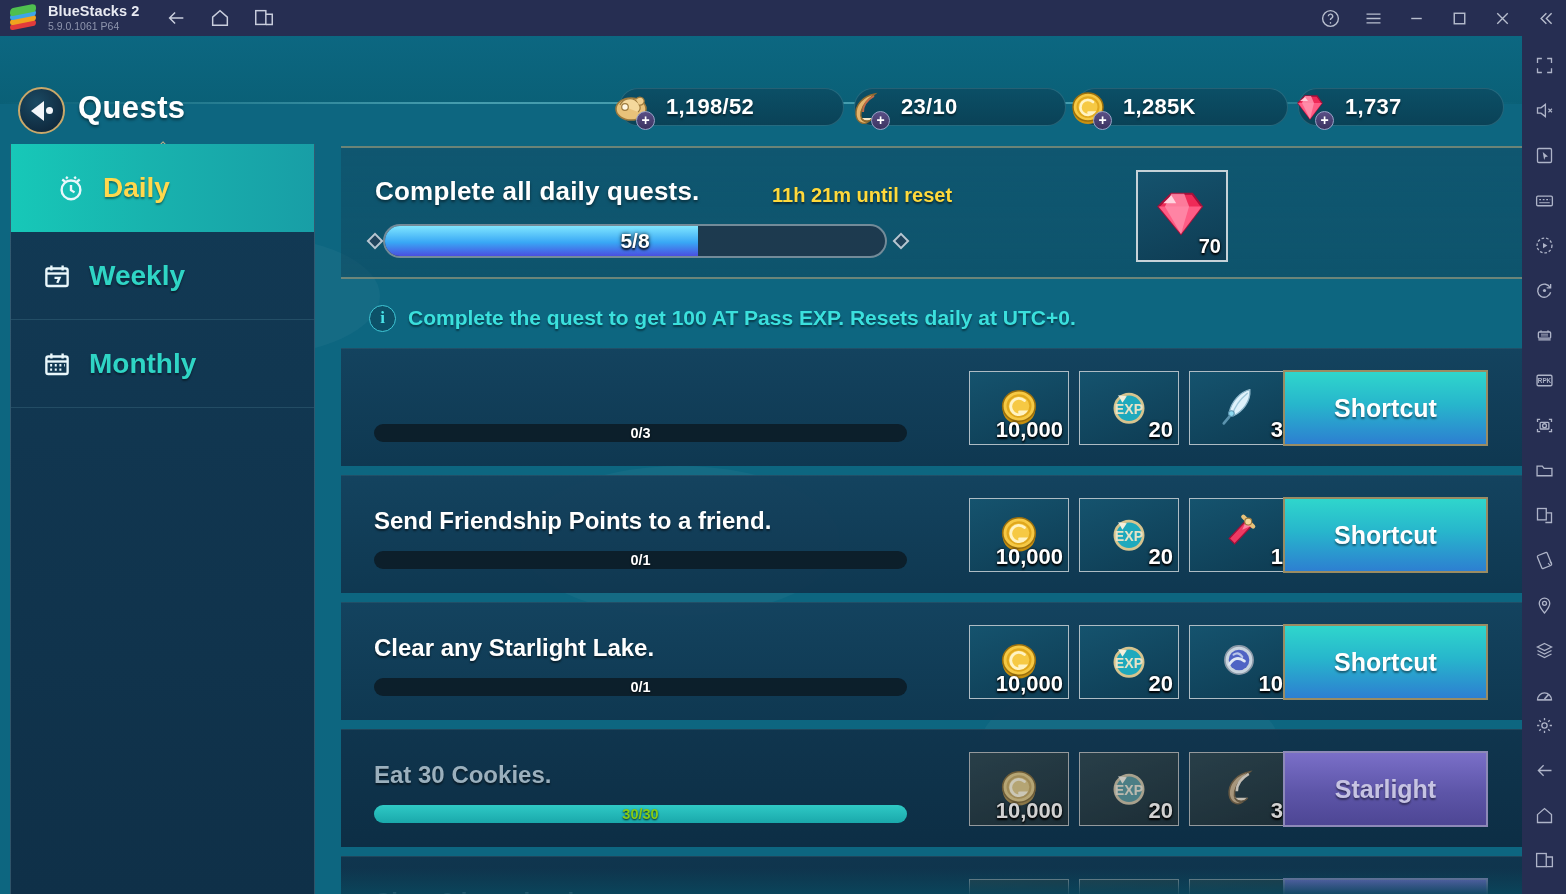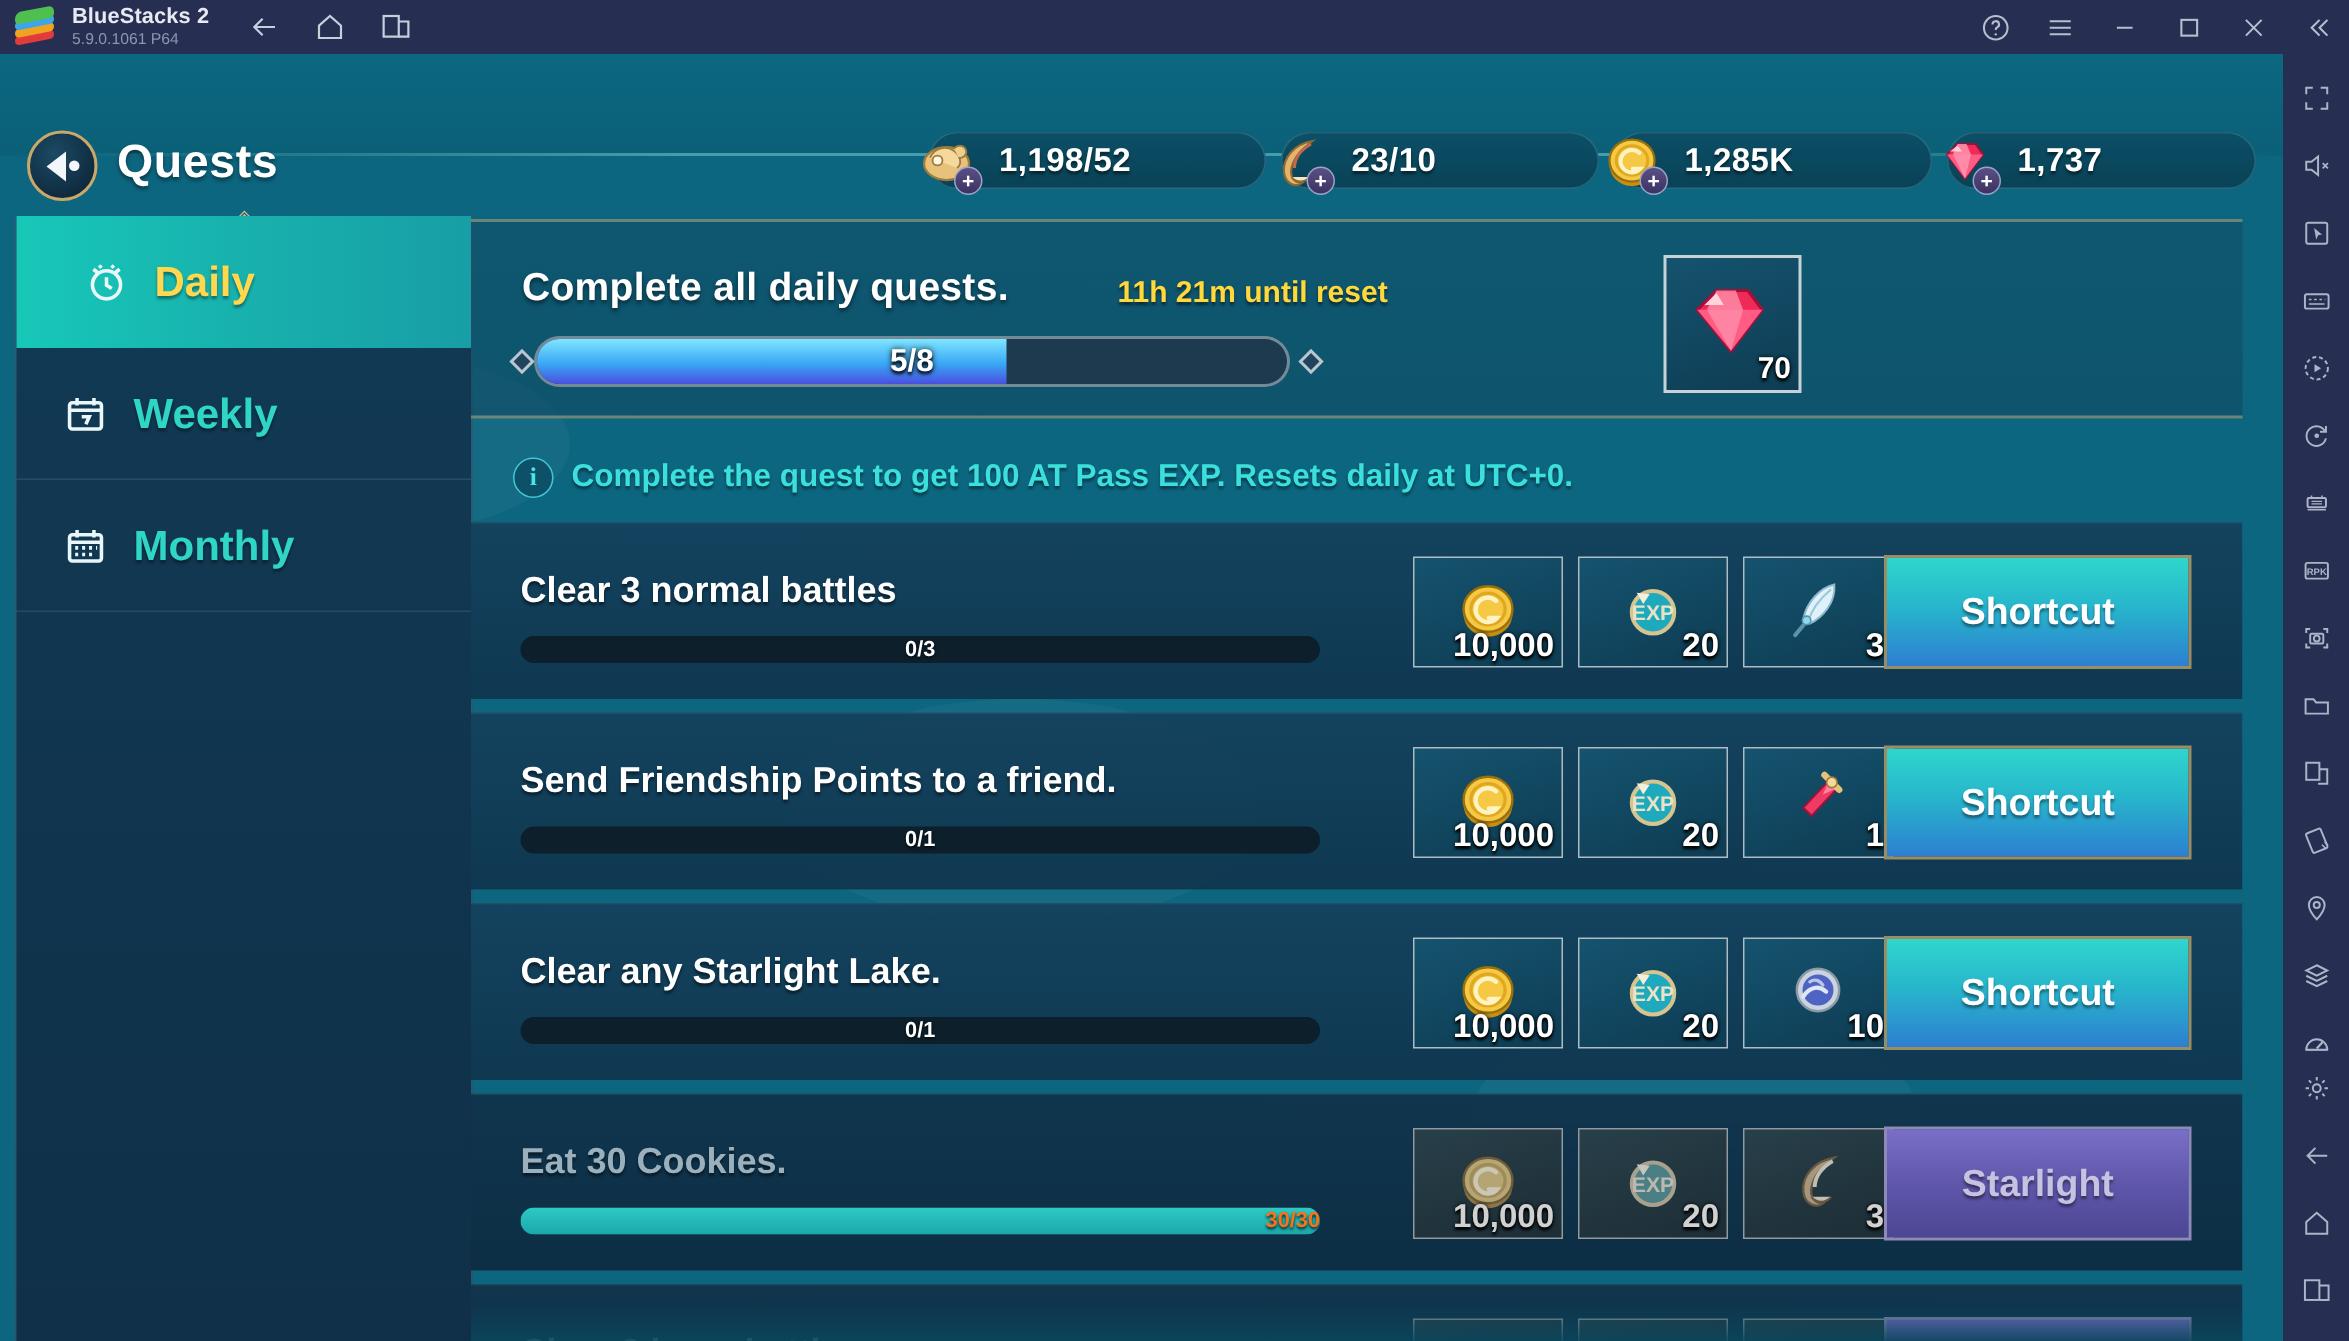--- a/index.html
+++ b/index.html
@@ -127,21 +127,21 @@
   }
   .tab .ticon { width:32px; height:32px; margin-right:16px; flex:none;
                 display:flex; align-items:center; justify-content:center; }
   .tab .ticon svg { stroke:#e9f7fb; fill:none; stroke-width:1.9; }
   .tab .tlabel { font-size:28px; font-weight:bold; color:#2fd5c5;
                  text-shadow:0 2px 2px rgba(0,0,0,.4); }
   .tab.active .tlabel { color:#ffd84d; }
 
   
   .main {
-    position:absolute; left:314px; top:110px; width:1181px; height:748px;text-decoration:underline;
+    position:absolute; left:341px; top:110px; width:1181px; height:748px;text-decoration:underline;
   }
 
   
   .banner {
     position:relative; width:1181px; height:133px;
     background:linear-gradient(180deg,rgba(17,74,99,.55) 0%,rgba(14,62,85,.45) 100%);
     border-top:2px solid rgba(200,180,130,.5);
     border-bottom:2px solid rgba(200,180,130,.5);
   }
   .banner-title {
@@ -224,21 +224,21 @@
     background:#0c1f2b; overflow:hidden;
   }
   .qrow.done .qbar { background:#13404f; }
   .qbar .qfill { position:absolute; left:0; top:0; height:100%; width:0%;
                  background:linear-gradient(180deg,#2fc9c5 0%,#1aa8ab 100%); }
   .qbar .qtext {
     position:absolute; left:0; top:0; width:100%; line-height:18px; text-align:center;
     color:#ffffff; font-size:14.5px; font-weight:bold;
     text-shadow:0 1px 2px rgba(0,0,0,.85);
   }
-  .qrow.done .qbar .qtext { color:#f97316;text-align:right; }
+  .qrow.done .qbar .qtext { color:#84cc16; }
 
   .rewards { position:absolute; left:628px; top:22px; display:flex; gap:10px; }
   .rw {
     position:relative; width:100px; height:74px;
     background:linear-gradient(160deg,#15536e 0%,#0e3c53 100%);
     border:1.5px solid #aebcc4; cursor:pointer;
   }
   .qrow.done .rw { filter:saturate(.45) brightness(.82); }
   .rw .cnt {
     position:absolute; right:5px; bottom:1px; color:#fff; font-size:22px; font-weight:bold;
@@ -466,21 +466,20 @@
       </div>
 
       <div class="inforow">
         <div class="infoicon">i</div>
         <div class="infotext">Complete the quest to get 100 AT Pass EXP. Resets daily at UTC+0.</div>
       </div>
 
       <div class="qlist">
 
         <div class="qrow">
-          <div class="qtitle">Clear 3 normal battles</div>
           <div class="qbar">
             <div class="qfill" style="width:0%"></div>
             <div class="qtext">0/3</div>
           </div>
           <div class="rewards">
             <div class="rw">
               <svg class="gl" viewBox="0 0 46 46" width="50" height="50">
                 <ellipse cx="23" cy="26" rx="15" ry="14" fill="#c9900f"></ellipse>
                 <ellipse cx="23" cy="23" rx="15" ry="14" fill="#f6c944" stroke="#9b6f0c" stroke-width="1.5"></ellipse>
                 <ellipse cx="23" cy="23" rx="10.5" ry="9.8" fill="none" stroke="#e0a81e" stroke-width="2"></ellipse>

